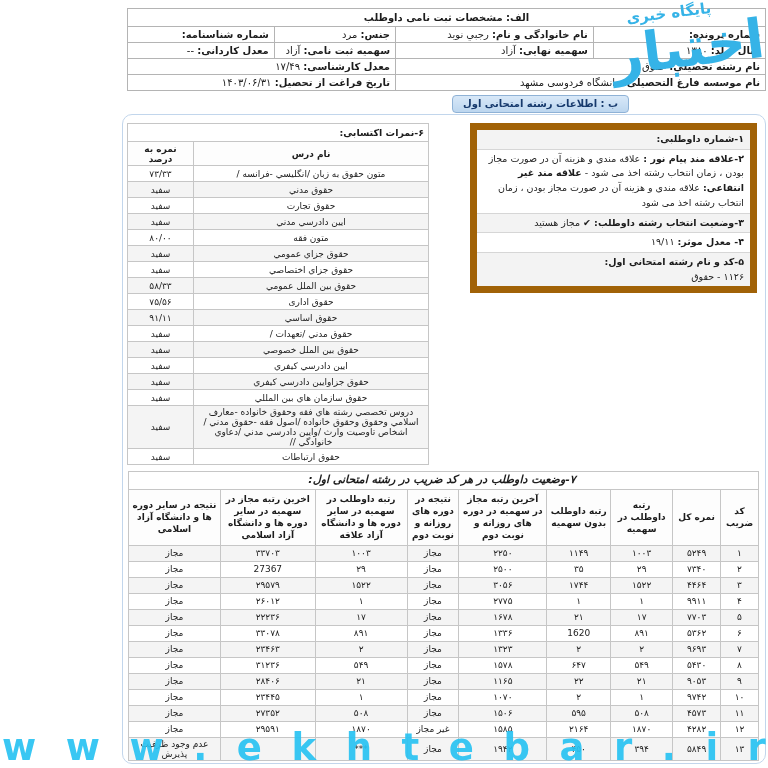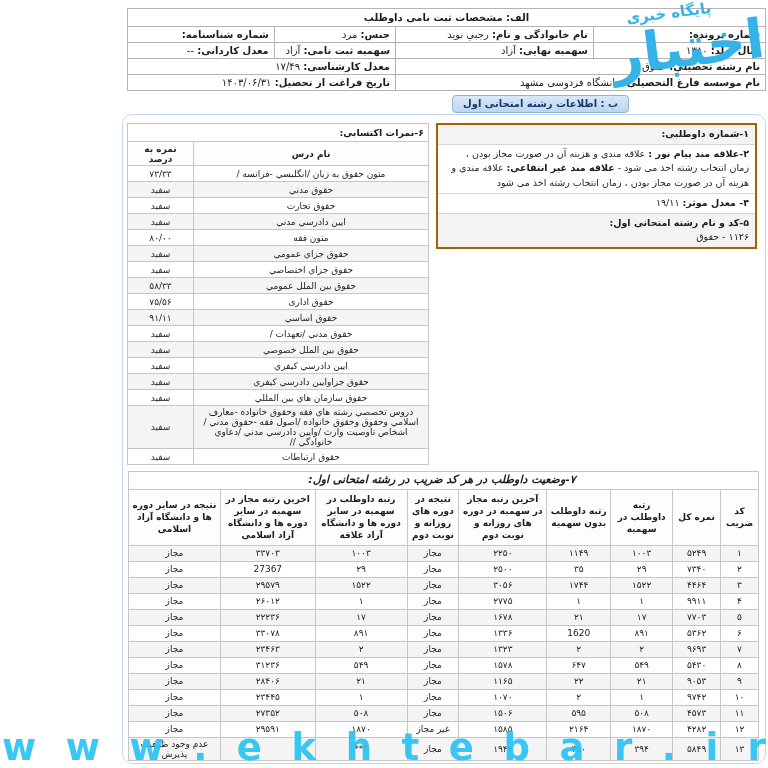--- a/index.html
+++ b/index.html
@@ -25,21 +25,21 @@
   
   .badge { position:absolute; top:95px; left:452px; z-index:6;
     background:linear-gradient(#d8e8f8,#bcd6ef); border:1px solid #8fb2d6; border-radius:4px;
     color:#16396c; font-weight:bold; font-size:10px; padding:2px 10px 3px 10px; }
 
   
   .container-b { position:absolute; top:114px; left:122px; width:644px; height:650px;
     border:1px solid #c2d6ec; border-radius:10px; background:#fff; }
 
   
-  .panel-items { position:absolute; top:8px; right:8px; width:321px; border:2px solid #a16207; }
+  .panel-items { position:absolute; top:8px; right:8px; width:287px; border:7px solid #a16207; }
   .item-row { border-bottom:1px solid #d6d6d6; padding:2px 6px; font-size:9.5px; line-height:1.55; text-align:right; }
   .item-row:last-child { border-bottom:none; }
   .item-row.alt { background:#f3f3f3; }
   .check { font-weight:normal; }
 
   
   .table-g { position:absolute; top:8px; right:336px; width:302px; background:#fff;padding-left:28px; }
   .table-g td, .table-g th { border:1px solid #c6c6c6; font-size:9px; padding:1px 4px; text-align:center; }
   .table-g .g-title { text-align:right; font-weight:bold; font-size:9.5px; height:18px; background:#fff; }
   .table-g thead th { font-weight:bold; height:24px; background:#fdfdfd; }
@@ -102,20 +102,25 @@
 
   <div class="container-b">
 
     <div class="panel-items">
       <div class="item-row alt">
         <span class="lbl">۱-شماره داوطلبی:</span>
       </div>
       <div class="item-row">
         <span class="lbl">۲-علاقه مند پیام نور :</span><span class="val"> علاقه مندی و هزینه آن در صورت مجاز بودن ، زمان انتخاب رشته اخذ می شود - </span><span class="lbl">علاقه مند غیر انتفاعی:</span><span class="val"> علاقه مندی و هزینه آن در صورت مجاز بودن ، زمان انتخاب رشته اخذ می شود</span>
       </div>
+      <div class="item-row alt">
+        <span class="lbl">۳-وضعیت انتخاب رشته داوطلب:</span>
+        <span class="check">✔</span>
+        <span class="val">مجاز هستید</span>
+      </div>
       <div class="item-row">
         <span class="lbl">۴- معدل موثر:</span>
         <span class="val">۱۹/۱۱</span>
       </div>
       <div class="item-row alt">
         <span class="lbl">۵-کد و نام رشته امتحانی اول:</span><br>
         <span class="val">۱۱۲۶ - حقوق</span>
       </div>
     </div>
 

